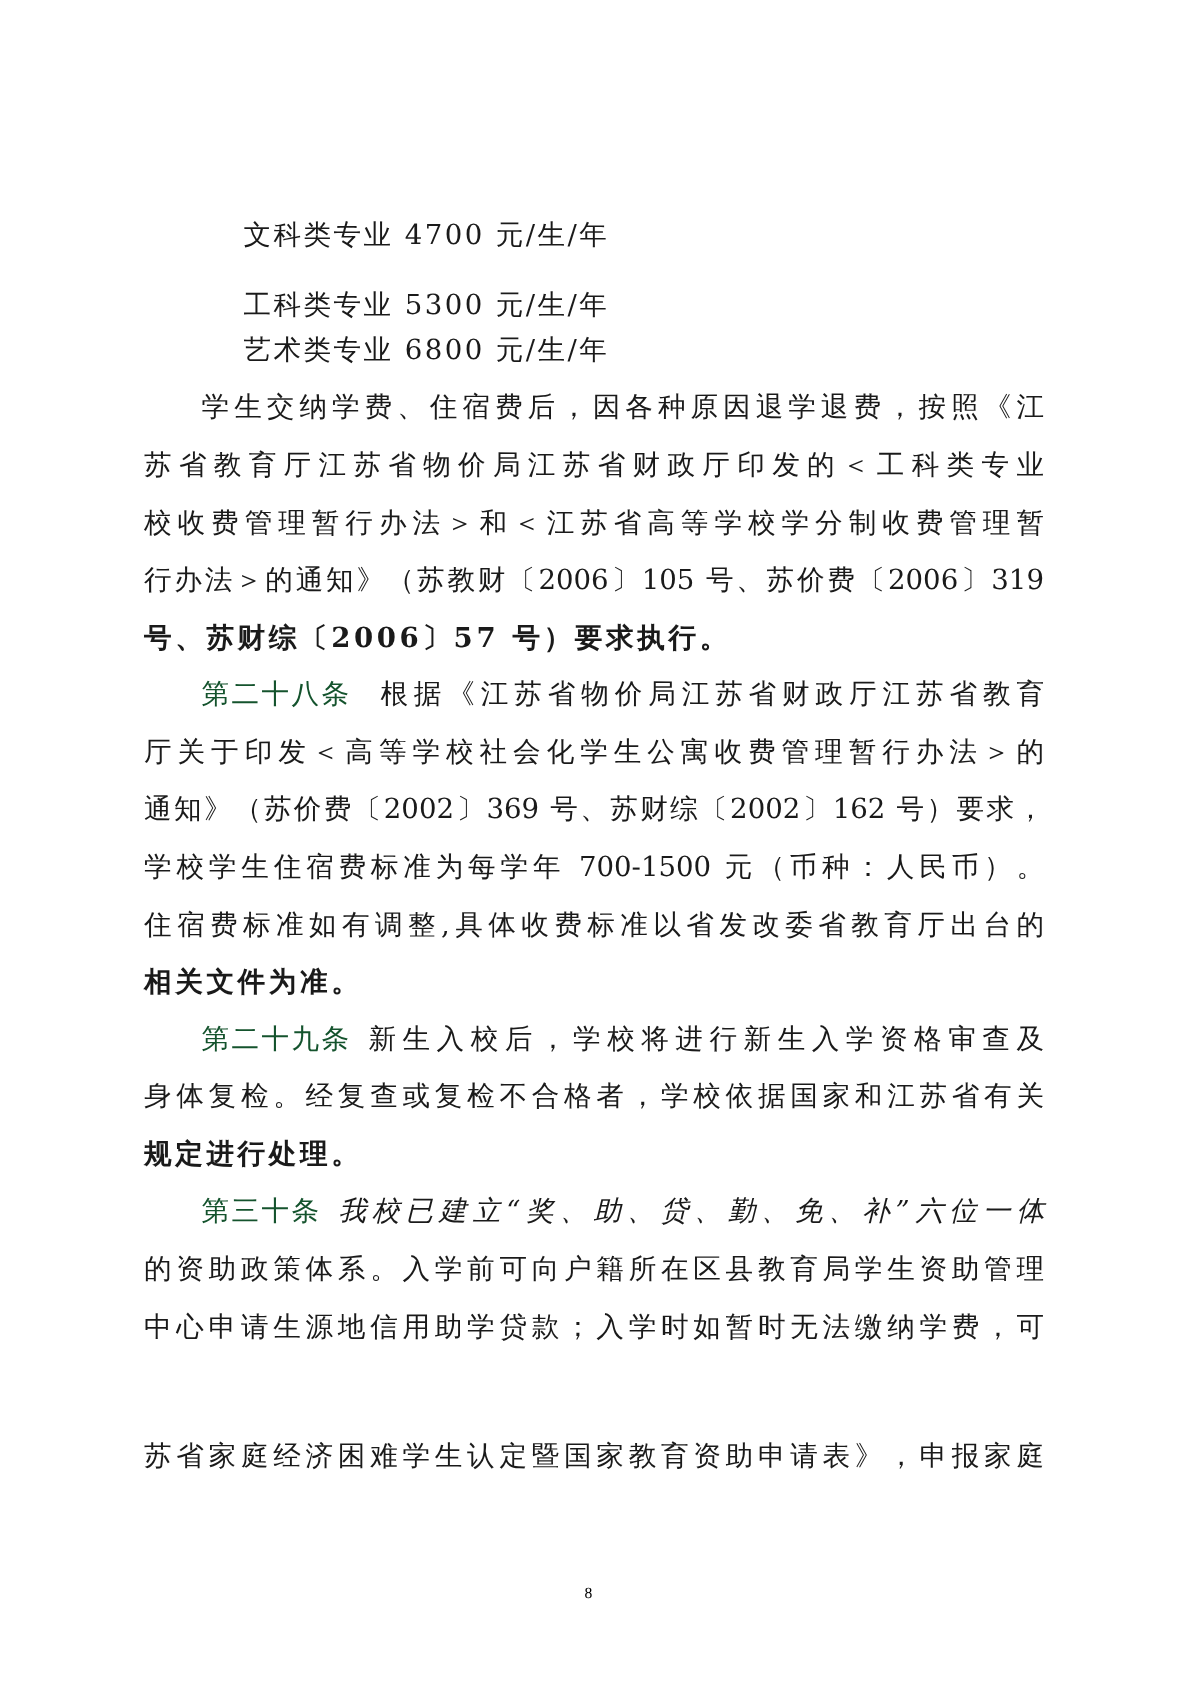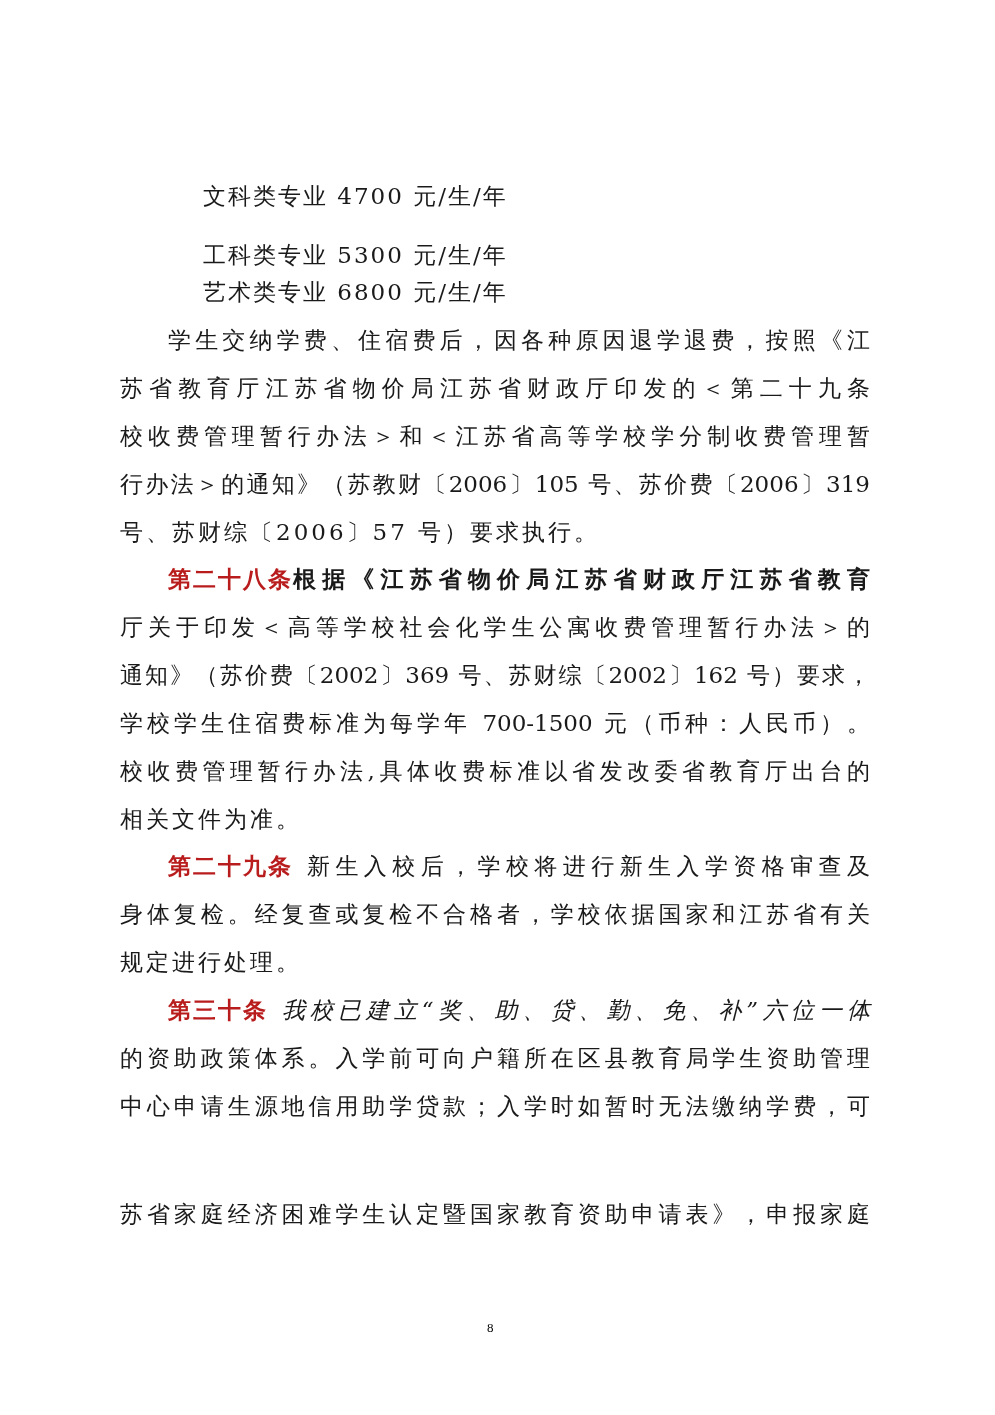--- a/index.html
+++ b/index.html
@@ -2,50 +2,50 @@
 <html><head>
 <meta charset="utf-8">
 <style>
   html, body { margin: 0; padding: 0; background: #ffffff; }
   body { width: 995px; height: 1415px; position: relative; overflow: hidden;
          font-family: "DejaVu Serif", "Liberation Serif", serif; color: #1a1a1a; }
   .page { position: absolute; left: 0; top: 0; width: 995px; height: 1118px; }
   .line { position: absolute; left: 120px; width: 750px; height: 36px;
           font-size: 23px; line-height: 36px; white-space: nowrap;
           text-align: justify; text-align-last: justify; letter-spacing: 0; }
-  .line.short { text-align-last: left; letter-spacing: 3px; }
+  .line.short { text-align-last: left; letter-spacing: 3px; font-weight: bold; }
   .line.indent { left: 168px; width: 702px; }
   .line.fee { left: 203px; width: auto; text-align-last: left; letter-spacing: 2px; }
-  .bold { font-weight: bold; font-family: "DejaVu Sans", "Liberation Sans", sans-serif; color: #b91c1c; }
+  .bold { font-weight: normal; font-family: "DejaVu Sans", "Liberation Sans", sans-serif; color: #14532d; }
   .page-number { position: absolute; left: 487px; top: 1320px; font-size: 13px;
                  font-family: "Liberation Serif", serif; color: #000; }
 </style>
 </head>
 <body>
 
 <div class="page">
 
   <div class="line fee" style="top:178px;">文科类专业 4700 元/生/年</div>
   <div class="line fee" style="top:226px;margin-top:11px;">工科类专业 5300 元/生/年</div>
   <div class="line fee" style="top:274px;">艺术类专业 6800 元/生/年</div>
 
   <div class="line indent" style="top:322px;">学生交纳学费、住宿费后，因各种原因退学退费，按照《江</div>
-  <div class="line" style="top:370px;">苏省教育厅江苏省物价局江苏省财政厅印发的＜第二十九条</div>
+  <div class="line" style="top:370px;">苏省教育厅江苏省物价局江苏省财政厅印发的＜工科类专业</div>
   <div class="line" style="top:418px;">校收费管理暂行办法＞和＜江苏省高等学校学分制收费管理暂</div>
   <div class="line" style="top:466px;">行办法＞的通知》（苏教财〔2006〕105 号、苏价费〔2006〕319</div>
   <div class="line short" style="top:514px;">号、苏财综〔2006〕57 号）要求执行。</div>
 
   <div class="line indent" style="top:561px; display:flex; justify-content:space-between; text-align-last:auto;">
     <span class="bold" style="letter-spacing:2px;">第二十八条</span>
-    <span style="flex:1; margin-left:0; text-align:justify; text-align-last:justify;font-weight:bold;">根据《江苏省物价局江苏省财政厅江苏省教育</span>
+    <span style="flex:1; margin-left:24px; text-align:justify; text-align-last:justify;">根据《江苏省物价局江苏省财政厅江苏省教育</span>
   </div>
   <div class="line" style="top:609px;">厅关于印发＜高等学校社会化学生公寓收费管理暂行办法＞的</div>
   <div class="line" style="top:657px;">通知》（苏价费〔2002〕369 号、苏财综〔2002〕162 号）要求，</div>
   <div class="line" style="top:705px;">学校学生住宿费标准为每学年 700-1500 元（币种：人民币）。</div>
-  <div class="line" style="top:753px;">校收费管理暂行办法,具体收费标准以省发改委省教育厅出台的</div>
+  <div class="line" style="top:753px;">住宿费标准如有调整,具体收费标准以省发改委省教育厅出台的</div>
   <div class="line short" style="top:801px;">相关文件为准。</div>
 
   <div class="line indent" style="top:848px; display:flex; justify-content:space-between; text-align-last:auto;">
     <span class="bold" style="letter-spacing:2px;">第二十九条</span>
     <span style="flex:1; margin-left:14px; text-align:justify; text-align-last:justify;">新生入校后，学校将进行新生入学资格审查及</span>
   </div>
   <div class="line" style="top:896px;">身体复检。经复查或复检不合格者，学校依据国家和江苏省有关</div>
   <div class="line short" style="top:944px;">规定进行处理。</div>
 
   <div class="line indent" style="top:992px; display:flex; justify-content:space-between; text-align-last:auto;">

